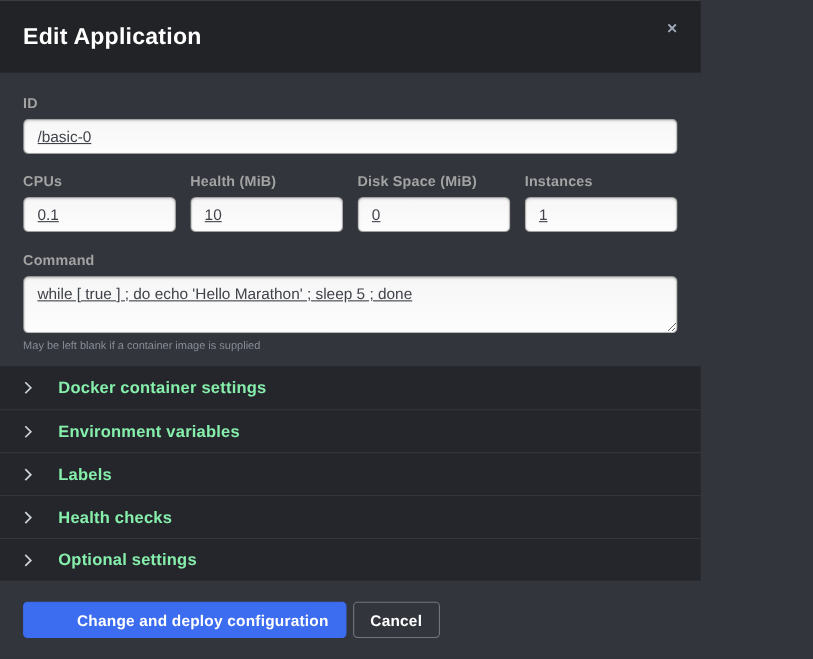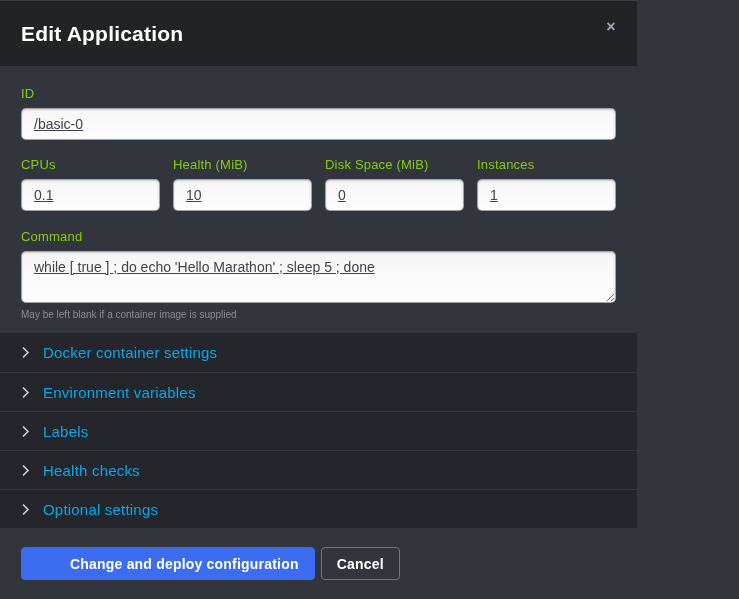--- a/index.html
+++ b/index.html
@@ -49,23 +49,23 @@
     text-align: center;
   }
   
   .form-body {
     background: #32353c;
     padding: 20px 21px 0 21px;
     flex: 0 0 267px;
   }
   .field-label {
     display: block;
-    color: #84cc16;
+    color: #a3a3a3;
     font-size: 13px;
-    font-weight: 400;
+    font-weight: 700;
     margin-bottom: 7px;
     letter-spacing: 0.2px;
   }
   .text-input, .text-area {
     width: 100%;
     background: linear-gradient(#f6f6f7, #fdfdfe);
     border: 1px solid rgba(0,0,0,0.35);
     border-radius: 5px;
     box-shadow: inset 0 1px 2px rgba(0,0,0,0.18);
     color: #404349;
@@ -108,24 +108,24 @@
   }
   .section-row + .section-row { border-top: 1px solid rgba(255,255,255,0.07); }
   .chevron {
     width: 9px;
     height: 13px;
     display: inline-flex;
     align-items: center;
     flex: 0 0 auto;
   }
   .section-label {
-    margin-left: 13px;
-    color: #0ea5e9;
+    margin-left: 23px;
+    color: #86efac;
     font-size: 15px;
-    font-weight: 400;
+    font-weight: 700;
     letter-spacing: 0.2px;
   }
   
   .modal-footer {
     flex: 1 1 auto;
     background: #32353c;
     display: flex;
     align-items: center;
     padding: 0 21px;
   }

